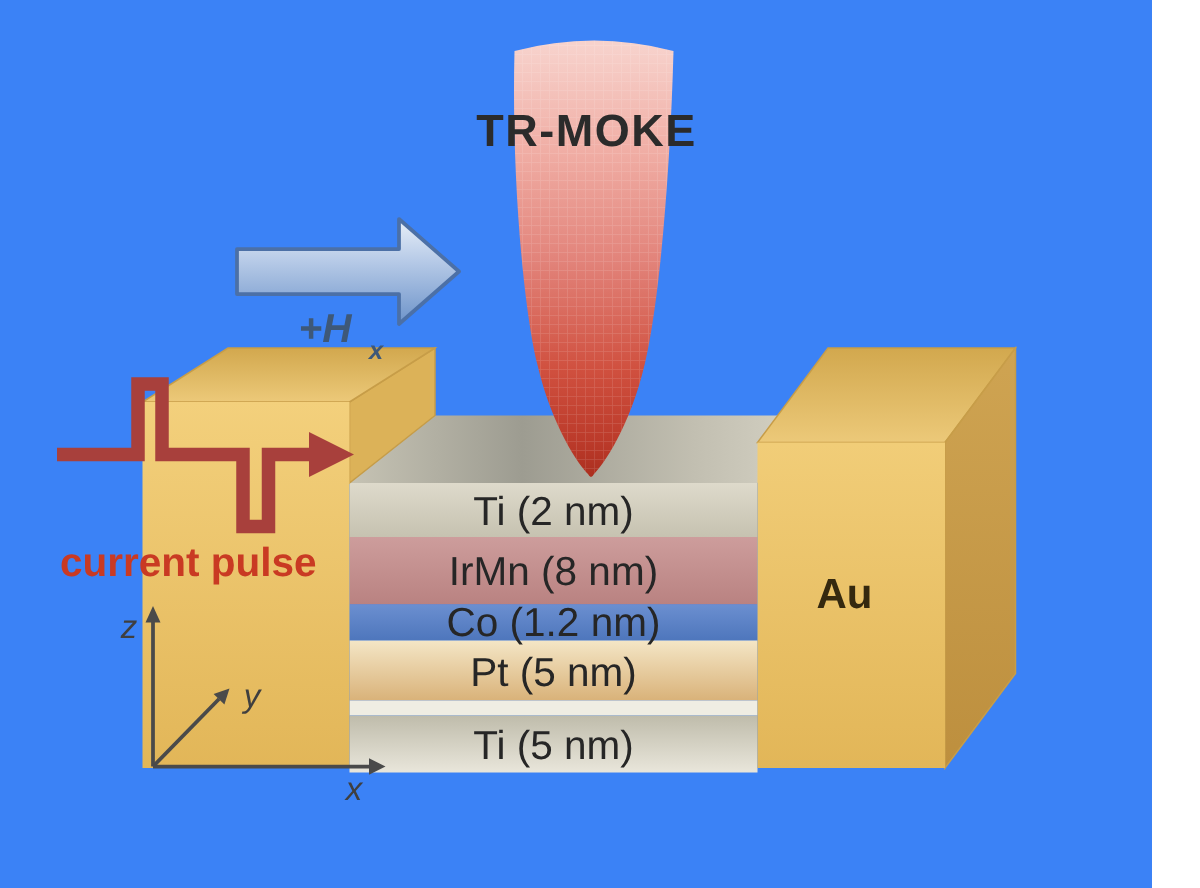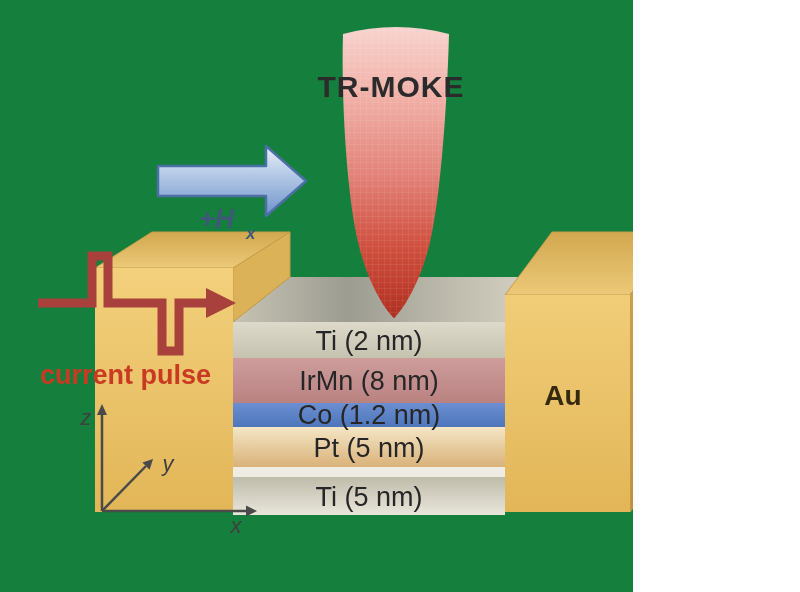--- a/index.html
+++ b/index.html
@@ -1,16 +1,16 @@
 <!DOCTYPE html>
 <html><head>
 <meta charset="utf-8">
 <style>
   html,body{margin:0;padding:0;background:#ffffff;}
-  .canvas{position:relative;width:633px;height:592px;background:#15803d;overflow:hidden;
+  .canvas{position:relative;width:768px;height:592px;background:#3b82f6;overflow:hidden;
           font-family:"Liberation Sans",sans-serif;text-align:center;}
   svg{display:block;}
   text{font-family:"Liberation Sans",sans-serif;}
   .layer-lbl{font-size:27px;fill:#262626;text-anchor:middle;}
   .probe-lbl{font-size:30px;font-weight:bold;fill:#2b2b2b;text-anchor:middle;letter-spacing:1px;}
   .pulse-lbl{font-size:27px;font-weight:600;fill:#c93a23;}
   .au-lbl{font-size:28px;font-weight:600;fill:#35290f;text-anchor:middle;}
   .field-lbl{font-size:27px;font-weight:600;font-style:italic;fill:#3e5878;}
   .field-sub{font-size:17px;font-weight:600;font-style:italic;fill:#3e5878;}
   .axis-lbl{font-size:22px;font-style:italic;fill:#3f3f3f;text-anchor:middle;}

